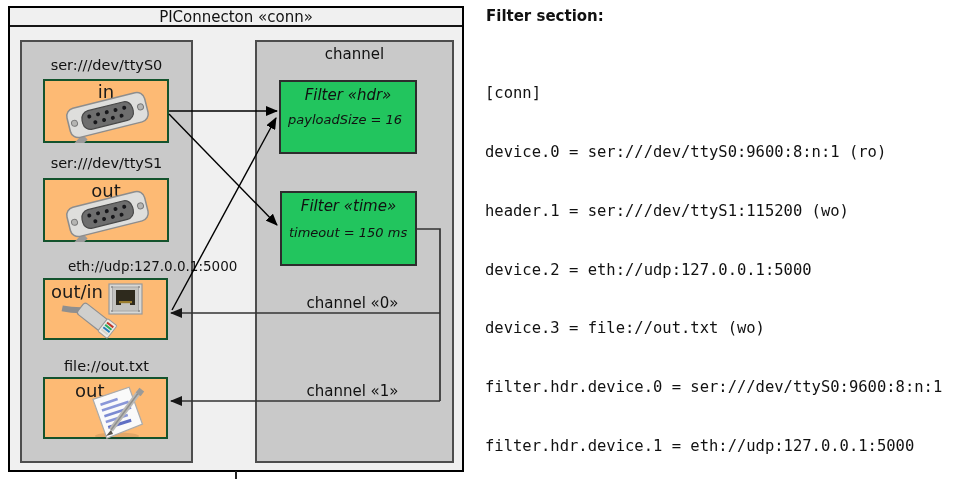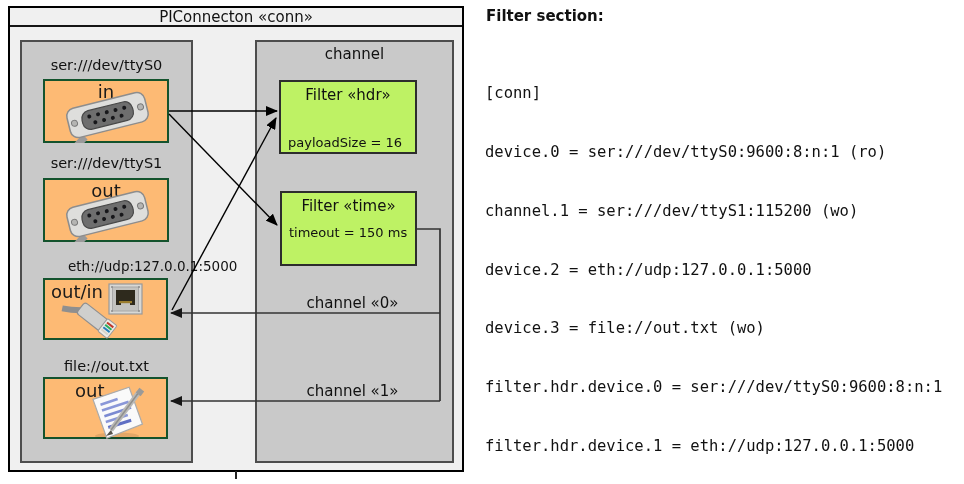--- a/index.html
+++ b/index.html
@@ -22,21 +22,21 @@
   
   .dev-label{left:20px;width:173px;text-align:center;font-size:14.5px;}
   .dev-label.small{font-size:13.5px;padding-left:48px;}
   .dev-box{left:43px;width:126px;background:#fdba74;border:2px solid #14532d;}
   .port{position:absolute;font-size:18px;line-height:18px;color:#1a1a1a;}
   .port.center{left:0;width:100%;text-align:center;top:2px;}
   .port.tl{left:6px;top:3px;}
   .port.file{left:30px;top:3px;}
 
   
-  .filter-box{background:#bef264;border:2px solid #2d2d2d;}
+  .filter-box{background:#22c55e;border:2px solid #2d2d2d;font-style:italic;}
   .filter-title{position:absolute;left:0;top:4px;width:100%;text-align:center;font-size:15px;}
   .filter-props{position:absolute;left:7px;font-size:13px;line-height:14.5px;}
 
   .channel-label{left:280px;width:145px;text-align:center;font-size:15px;}
 
   svg.wires{position:absolute;left:0;top:0;pointer-events:none;}
 
   
   .config-heading{left:486px;top:7px;font-family:"DejaVu Sans",sans-serif;font-weight:bold;font-size:15px;}
   .config-body{left:485px;top:45px;font-family:"DejaVu Sans Mono",monospace;font-size:15.5px;line-height:19.6px;white-space:pre;}
@@ -143,21 +143,21 @@
         <line x1="52" y1="6" x2="24" y2="44" stroke="#b9b9b7" stroke-width="5"></line>
         <line x1="52" y1="6" x2="24" y2="44" stroke="#8f8f8d" stroke-width="1.4"></line>
         <polygon points="24,44 19,50 26,48" fill="#55514a"></polygon>
         <rect x="50" y="3" width="6" height="6" transform="rotate(37 53 6)" fill="#9a9a98"></rect>
       </g>
     </svg>
   </div>
 
   <div class="abs filter-box" style="left:279px;top:80px;width:138px;height:74px">
     <div class="filter-title">Filter «hdr»</div>
-    <div class="filter-props" style="top:54px">payloadSize = 16</div>
+    <div class="filter-props" style="top:31px">payloadSize = 16</div>
   </div>
 
   <div class="abs filter-box" style="left:280px;top:191px;width:137px;height:75px">
     <div class="filter-title">Filter «time»</div>
     <div class="filter-props" style="top:33px">timeout = 150 ms</div>
   </div>
 
   <div class="abs channel-label" style="top:294px">channel «0»</div>
   <div class="abs channel-label" style="top:382px">channel «1»</div>
 
@@ -177,21 +177,21 @@
     <line x1="440" y1="313" x2="171" y2="313" stroke="#333" stroke-width="1.7" marker-end="url(#ah2)"></line>
     <line x1="440" y1="401" x2="171" y2="401" stroke="#333" stroke-width="1.7" marker-end="url(#ah2)"></line>
   </svg>
 
   <div class="abs bottom-notch"></div>
 
   <div class="abs config-heading">Filter section:</div>
   <div class="abs config-body">
     <div>[conn]</div>
     <div>device.0 = ser:///dev/ttyS0:9600:8:n:1 (ro)</div>
-    <div>channel.1 = ser:///dev/ttyS1:115200 (wo)</div>
+    <div>header.1 = ser:///dev/ttyS1:115200 (wo)</div>
     <div>device.2 = eth://udp:127.0.0.1:5000</div>
     <div>device.3 = file://out.txt (wo)</div>
     <div>filter.hdr.device.0 = ser:///dev/ttyS0:9600:8:n:1</div>
     <div>filter.hdr.device.1 = eth://udp:127.0.0.1:5000</div>
     
     
     
     
     
     

